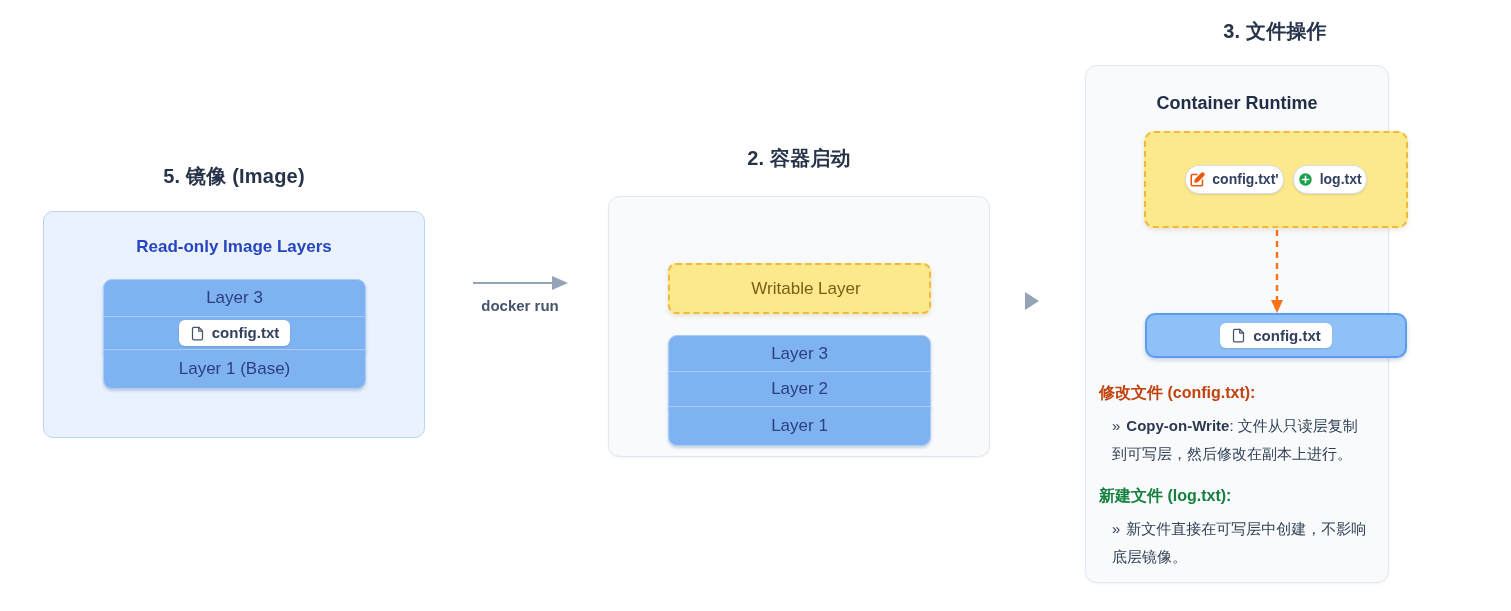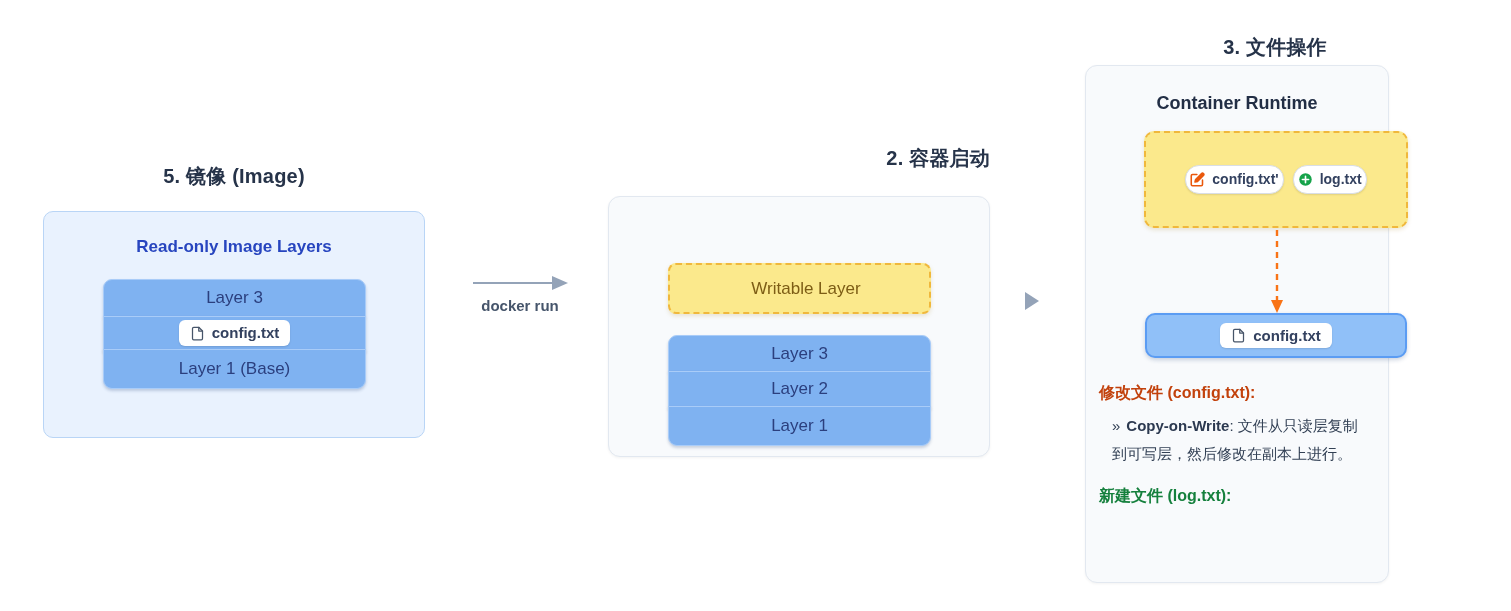--- a/index.html
+++ b/index.html
@@ -1,22 +1,22 @@
 <!DOCTYPE html>
 <html><head>
 <meta charset="utf-8">
 <style>
   * { margin:0; padding:0; box-sizing:border-box; }
   html,body { width:1511px; height:611px; background:#ffffff; overflow:hidden; }
   body { font-family:"Liberation Sans","DejaVu Sans",sans-serif; position:relative; color:#263349; }
 
   .sec-title { position:absolute; text-align:center; font-size:20px; font-weight:bold; color:#263349; letter-spacing:0.2px; }
   #s1-title { left:43px;  top:163px; width:382px; }
-  #s2-title { left:608px; top:145px; width:382px;text-align:right; }
-  #s3-title { left:1085px; top:18px; width:380px;margin-top:16px; }
+  #s2-title { left:608px; top:145px; width:382px; }
+  #s3-title { left:1085px; top:18px; width:380px; }
 
   
   .s1-card { position:absolute; left:43px; top:211px; width:382px; height:227px;
              background:#e9f2fe; border:1.5px solid #b9d5f6; border-radius:10px; }
   .s1-heading { position:absolute; top:25px; left:0; width:100%; text-align:center;
                 font-size:17px; font-weight:bold; color:#2745bf; }
   .stack { position:absolute; display:flex; flex-direction:column; }
   .s1-stack { left:59px; top:67px; width:263px; }
   .blue-layer { background:#7fb2f1; border:1.5px solid #a9ccf8; color:#2b3f7e;
                 font-size:17px; display:flex; align-items:center; justify-content:center;
@@ -161,13 +161,16 @@
       <span>config.txt</span>
     </span>
   </div>
 
   <div class="s3-text-h" id="modify-h">修改文件 (config.txt):</div>
   <div class="s3-text-p" id="modify-p">
     <span class="marker">»</span><span class="term">Copy-on-Write</span><span>: 文件从只读层复制到可写层，然后修改在副本上进行。</span>
   </div>
 
   <div class="s3-text-h" id="create-h">新建文件 (log.txt):</div>
+  <div class="s3-text-p" id="create-p">
+    <span class="marker">»</span><span>新文件直接在可写层中创建，不影响底层镜像。</span>
+  </div>
 </div>
 
 </body></html>

